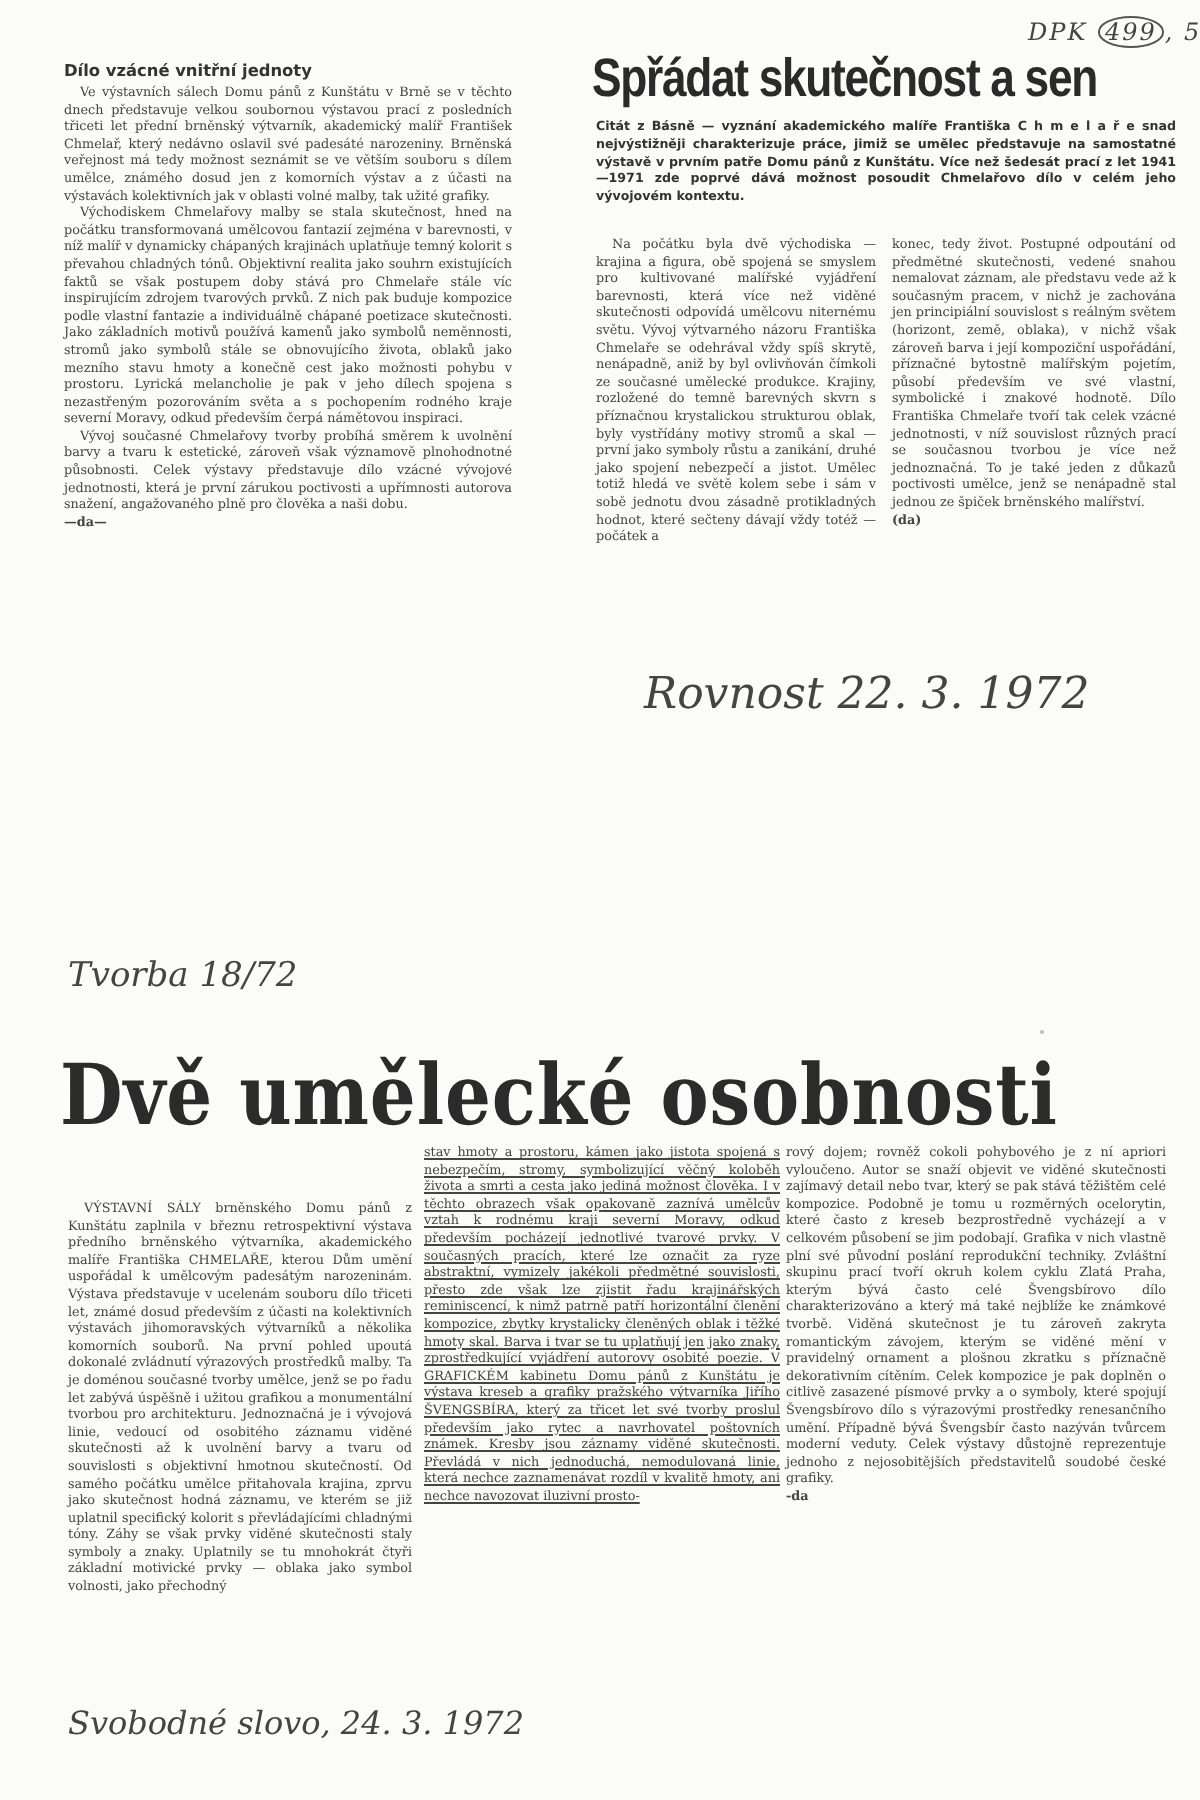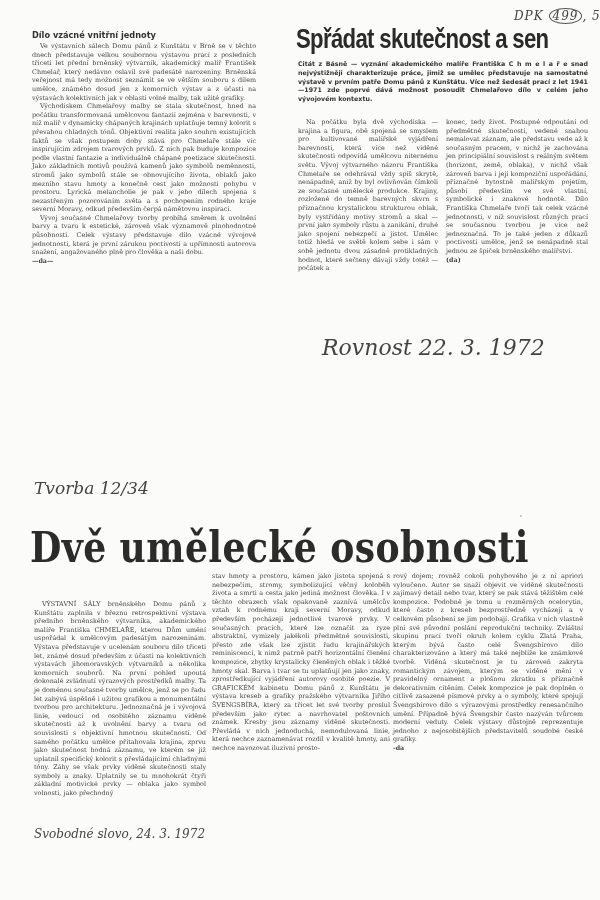--- a/index.html
+++ b/index.html
@@ -24,42 +24,42 @@
   
   .c2-title { top: 24px; left: 296px; font-family: "Liberation Sans", sans-serif; font-weight: bold; font-size: 27px; letter-spacing: -0.8px; color: #2a2a2a; transform: scaleX(0.82); transform-origin: left top; white-space: nowrap; }
   .c2-lead { top: 60px; left: 298px; width: 290px; font-family: "DejaVu Sans", sans-serif; font-weight: bold; font-size: 6.3px; line-height: 8.8px; text-align: justify; color: #333; }
   .c2-col1 { top: 118px; left: 298px; width: 140px; }
   .c2-col2 { top: 118px; left: 446px; width: 142px; }
   .c2-source { top: 335px; left: 298px; font-size: 22px; margin-left: 24px; }
 
   
   .c3-title { top: 523px; left: 30px; font-family: "DejaVu Serif", serif; font-weight: bold; font-size: 42px; letter-spacing: 0.5px; color: #2b2b2b; white-space: nowrap; transform: scaleX(0.86); transform-origin: left top; }
   .c3-col1 { top: 600px; left: 34px; width: 172px; }
-  .c3-col2 { top: 572px; left: 212px; width: 178px; }
+  .c3-col2 { top: 572px; left: 212px; width: 178px; text-decoration: underline; }
   .c3-col3 { top: 572px; left: 393px; width: 190px; }
-  .c3-source { top: 827px; left: 34px; font-size: 12px; }
+  .c3-source { top: 852px; left: 34px; font-size: 16px; }
   .spot { width: 2px; height: 2px; background: #bbb; border-radius: 50%; }
 </style>
 </head>
 <body>
 
 <div class="abs archive hand">
   <span>DPK</span>
   <span class="circ">499</span><span>, 5?</span>
 </div>
 
 <div>
   <div class="abs c1-title">Dílo vzácné vnitřní jednoty</div>
   <div class="abs c1-body body-text">
     <p>Ve výstavních sálech Domu pánů z Kunštátu v Brně se v těchto dnech představuje velkou soubornou výstavou prací z posledních třiceti let přední brněnský výtvarník, akademický malíř František Chmelař, který nedávno oslavil své padesáté narozeniny. Brněnská veřejnost má tedy možnost seznámit se ve větším souboru s dílem umělce, známého dosud jen z komorních výstav a z účasti na výstavách kolektivních jak v oblasti volné malby, tak užité grafiky.</p>
     <p>Východiskem Chmelařovy malby se stala skutečnost, hned na počátku transformovaná umělcovou fantazií zejména v barevnosti, v níž malíř v dynamicky chápaných krajinách uplatňuje temný kolorit s převahou chladných tónů. Objektivní realita jako souhrn existujících faktů se však postupem doby stává pro Chmelaře stále víc inspirujícím zdrojem tvarových prvků. Z nich pak buduje kompozice podle vlastní fantazie a individuálně chápané poetizace skutečnosti. Jako základních motivů používá kamenů jako symbolů neměnnosti, stromů jako symbolů stále se obnovujícího života, oblaků jako mezního stavu hmoty a konečně cest jako možnosti pohybu v prostoru. Lyrická melancholie je pak v jeho dílech spojena s nezastřeným pozorováním světa a s pochopením rodného kraje severní Moravy, odkud především čerpá námětovou inspiraci.</p>
     <p>Vývoj současné Chmelařovy tvorby probíhá směrem k uvolnění barvy a tvaru k estetické, zároveň však významově plnohodnotné působnosti. Celek výstavy představuje dílo vzácné vývojové jednotnosti, která je první zárukou poctivosti a upřímnosti autorova snažení, angažovaného plně pro člověka a naši dobu.</p>
     <div class="sig">—da—</div>
   </div>
-  <div class="abs c1-source hand">Tvorba 12/34</div>
+  <div class="abs c1-source hand">Tvorba 18/72</div>
 </div>
 
 <div>
   <div class="abs c2-title">Spřádat skutečnost a sen</div>
   <div class="abs c2-lead">Citát z Básně — vyznání akademického malíře Františka C h m e l a ř e snad nejvýstižněji charakterizuje práce, jimiž se umělec představuje na samostatné výstavě v prvním patře Domu pánů z Kunštátu. Více než šedesát prací z let 1941—1971 zde poprvé dává možnost posoudit Chmelařovo dílo v celém jeho vývojovém kontextu.</div>
   <div class="abs c2-col1 body-text">
     <p>Na počátku byla dvě východiska — krajina a figura, obě spojená se smyslem pro kultivované malířské vyjádření barevnosti, která více než viděné skutečnosti odpovídá umělcovu niternému světu. Vývoj výtvarného názoru Františka Chmelaře se odehrával vždy spíš skrytě, nenápadně, aniž by byl ovlivňován čímkoli ze současné umělecké produkce. Krajiny, rozložené do temně barevných skvrn s příznačnou krystalickou strukturou oblak, byly vystřídány motivy stromů a skal — první jako symboly růstu a zanikání, druhé jako spojení nebezpečí a jistot. Umělec totiž hledá ve světě kolem sebe i sám v sobě jednotu dvou zásadně protikladných hodnot, které sečteny dávají vždy totéž — počátek a</p>
   </div>
   <div class="abs c2-col2 body-text">
     <p style="text-indent:0">konec, tedy život. Postupné odpoutání od předmětné skutečnosti, vedené snahou nemalovat záznam, ale představu vede až k současným pracem, v nichž je zachována jen principiální souvislost s reálným světem (horizont, země, oblaka), v nichž však zároveň barva i její kompoziční uspořádání, příznačné bytostně malířským pojetím, působí především ve své vlastní, symbolické i znakové hodnotě. Dílo Františka Chmelaře tvoří tak celek vzácné jednotnosti, v níž souvislost různých prací se současnou tvorbou je více než jednoznačná. To je také jeden z důkazů poctivosti umělce, jenž se nenápadně stal jednou ze špiček brněnského malířství.</p>

